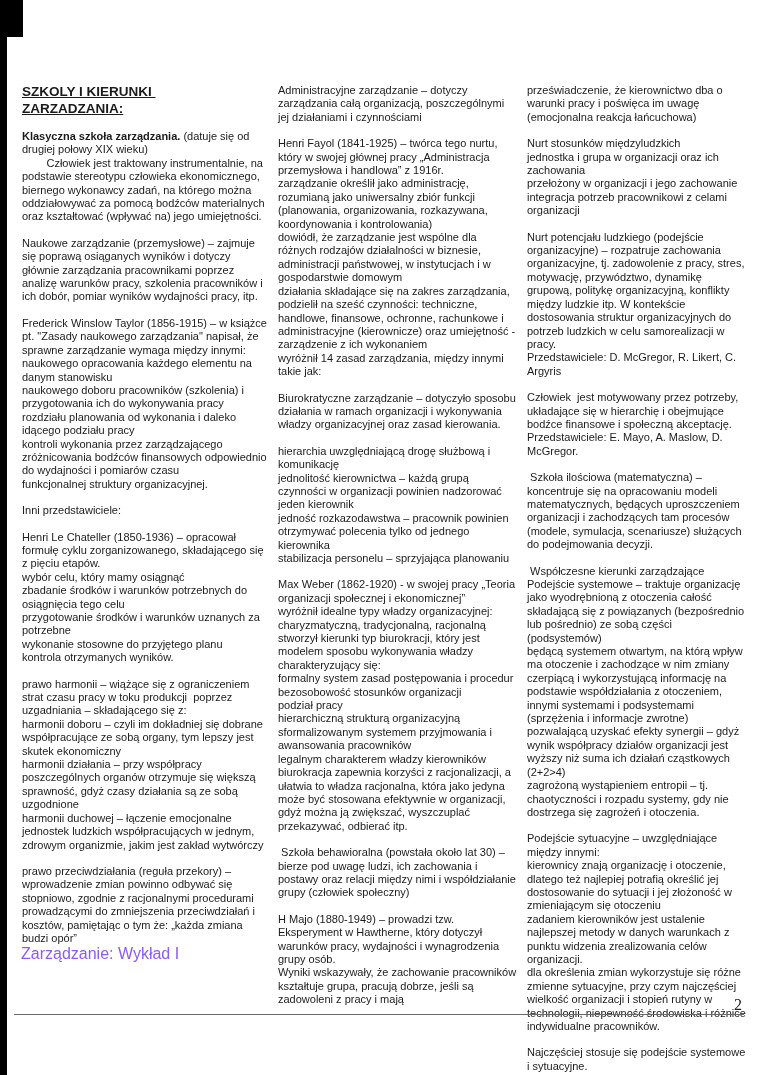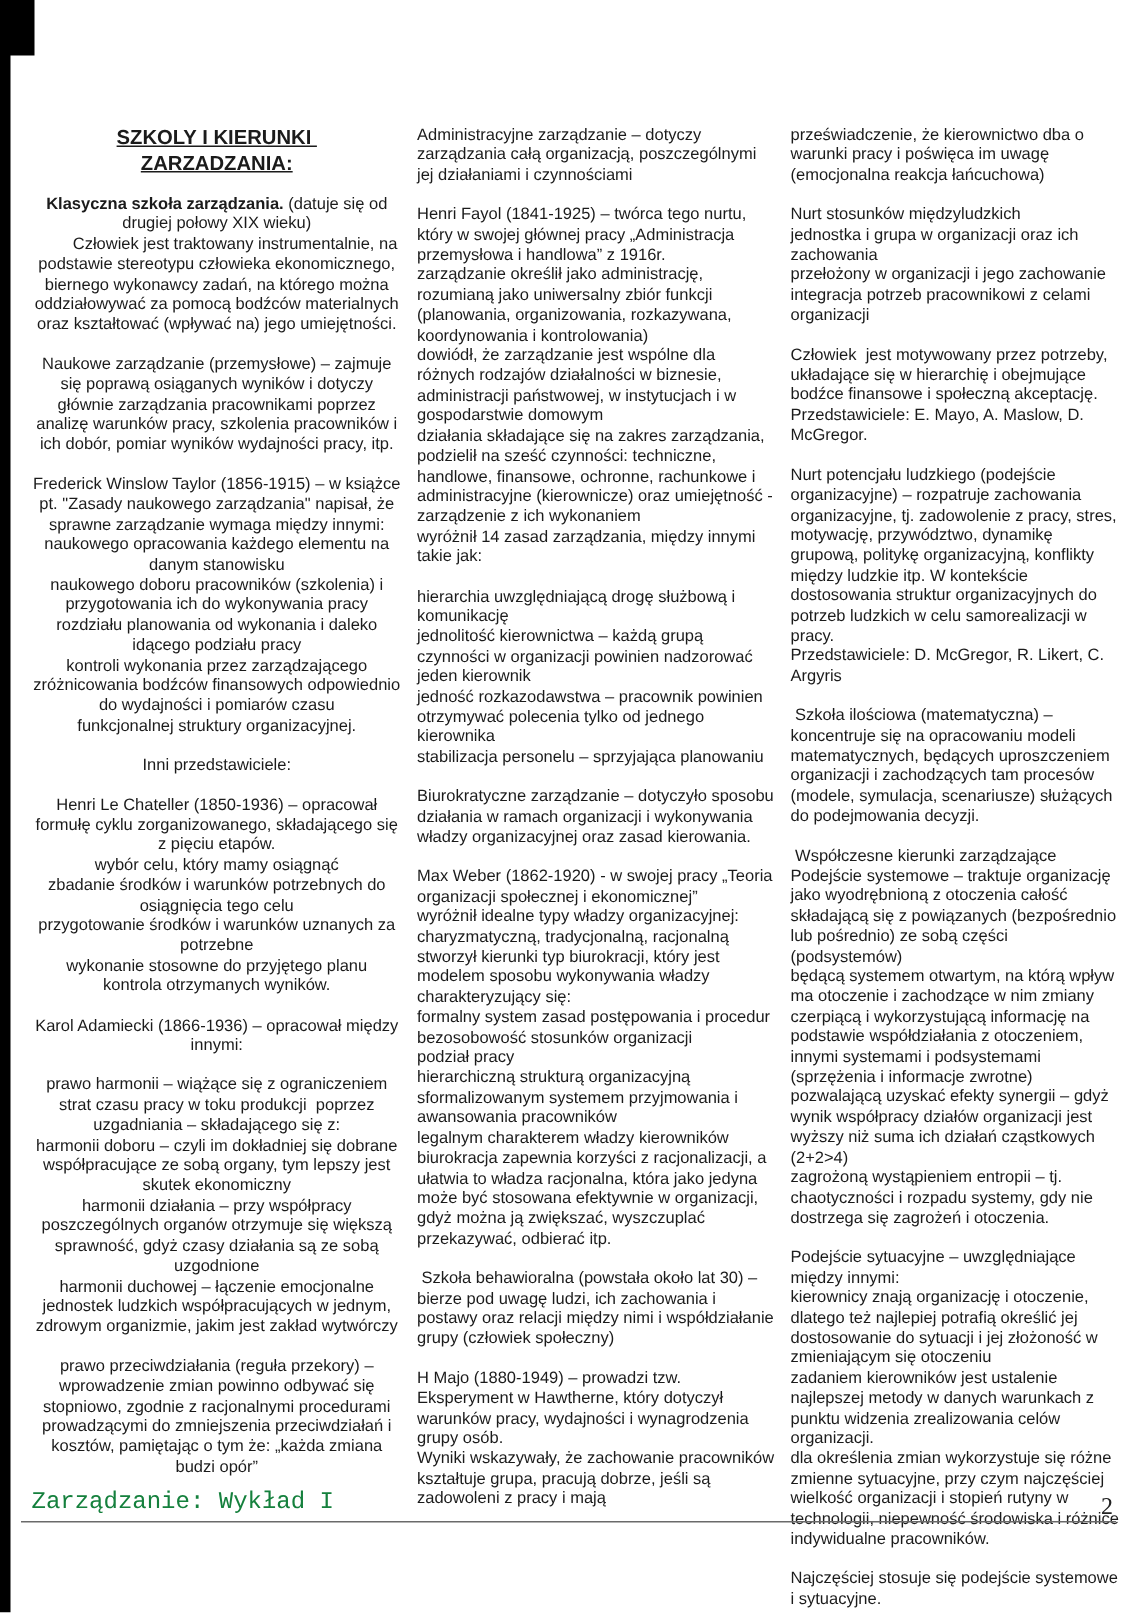--- a/index.html
+++ b/index.html
@@ -7,32 +7,32 @@
     width:760px;height:1075px;
     background:#ffffff;
     position:relative;
     overflow:hidden;
     font-family:"Liberation Sans", sans-serif;
     color:#1b1b1b;
   }
   .left-bar{position:absolute;left:0;top:0;width:7px;height:1075px;background:#000;}
   .corner-block{position:absolute;left:0;top:0;width:23px;height:37px;background:#000;}
   .col{position:absolute;top:84px;font-size:11px;line-height:13.4px;}
-  .col1{left:22px;width:245px;text-align:center;}
+  .col1{left:22px;width:245px;}
   .col2{left:278px;width:240px;}
   .col3{left:527px;width:221px;}
   .para{margin:0 0 13px 0;white-space:pre-wrap;}
   .para.extra-gap{margin-top:1px;}
   .seg-normal{}
   .seg-bold{font-weight:700;}
   .seg-underline{}
   .seg-title{font-weight:700;text-decoration:underline;font-size:13.5px;line-height:16.5px;}
   .footer-left{
-    position:absolute;left:21px;top:992px;
-    font-family:Liberation Mono, monospace;font-size:16px;color:#15803d;
+    position:absolute;left:21px;top:945px;
+    font-family:Liberation Sans, sans-serif;font-size:16px;color:#8b5cf6;
   }
   .footer-right{
     position:absolute;right:18px;top:996px;
     font-family:"Liberation Serif", serif;font-size:16px;color:#222;
   }
   .footer-line{
     position:absolute;left:14px;right:16px;top:1014px;
     border-top:1px solid #6a6a6a;height:0;
   }
 </style>
@@ -55,63 +55,62 @@
 kontroli wykonania przez zarządzającego
 zróżnicowania bodźców finansowych odpowiednio do wydajności i pomiarów czasu
 funkcjonalnej struktury organizacyjnej.</span></div>
     <div class="para"><span class="seg-normal">Inni przedstawiciele:</span></div>
     <div class="para"><span class="seg-underline">Henri Le Chateller (1850-1936)</span><span class="seg-normal"> – opracował formułę cyklu zorganizowanego, składającego się z pięciu etapów.
 wybór celu, który mamy osiągnąć
 zbadanie środków i warunków potrzebnych do osiągnięcia tego celu
 przygotowanie środków i warunków uznanych za potrzebne
 wykonanie stosowne do przyjętego planu
 kontrola otrzymanych wyników.</span></div>
-    <div class="para"><span class="seg-underline">Karol Adamiecki (1866-1936)</span><span class="seg-normal"> – opracował między innymi:</span></div>
     <div class="para"><span class="seg-normal">prawo harmonii – wiążące się z ograniczeniem strat czasu pracy w toku produkcji  poprzez uzgadniania – składającego się z:
 harmonii doboru – czyli im dokładniej się dobrane współpracujące ze sobą organy, tym lepszy jest skutek ekonomiczny
 harmonii działania – przy współpracy poszczególnych organów otrzymuje się większą sprawność, gdyż czasy działania są ze sobą uzgodnione
 harmonii duchowej – łączenie emocjonalne jednostek ludzkich współpracujących w jednym, zdrowym organizmie, jakim jest zakład wytwórczy</span></div>
     <div class="para"><span class="seg-normal">prawo przeciwdziałania (reguła przekory) – wprowadzenie zmian powinno odbywać się stopniowo, zgodnie z racjonalnymi procedurami prowadzącymi do zmniejszenia przeciwdziałań i kosztów, pamiętając o tym że: „każda zmiana budzi opór”</span></div>
   </div>
 <div class="col col2">
     <div class="para"><span class="seg-normal">Administracyjne zarządzanie – dotyczy zarządzania całą organizacją, poszczególnymi jej działaniami i czynnościami</span></div>
     <div class="para"><span class="seg-underline">Henri Fayol (1841-1925)</span><span class="seg-normal"> – twórca tego nurtu, który w swojej głównej pracy „Administracja przemysłowa i handlowa” z 1916r.
 zarządzanie określił jako administrację, rozumianą jako uniwersalny zbiór funkcji (planowania, organizowania, rozkazywana, koordynowania i kontrolowania)
 dowiódł, że zarządzanie jest wspólne dla różnych rodzajów działalności w biznesie, administracji państwowej, w instytucjach i w gospodarstwie domowym
 działania składające się na zakres zarządzania, podzielił na sześć </span><span class="seg-underline">czynności:</span><span class="seg-normal"> techniczne, handlowe, finansowe, ochronne, rachunkowe i administracyjne (kierownicze) </span><span class="seg-underline">oraz umiejętność</span><span class="seg-normal"> - zarządzenie z ich wykonaniem
 wyróżnił 14 zasad zarządzania, między innymi takie jak:</span></div>
+    <div class="para"><span class="seg-normal">Biurokratyczne zarządzanie – dotyczyło sposobu działania w ramach organizacji i wykonywania władzy organizacyjnej oraz zasad kierowania.</span></div>
     <div class="para"><span class="seg-normal">hierarchia uwzględniającą drogę służbową i komunikację
 jednolitość kierownictwa – każdą grupą czynności w organizacji powinien nadzorować jeden kierownik
 jedność rozkazodawstwa – pracownik powinien otrzymywać polecenia tylko od jednego kierownika
 stabilizacja personelu – sprzyjająca planowaniu</span></div>
-    <div class="para"><span class="seg-normal">Biurokratyczne zarządzanie – dotyczyło sposobu działania w ramach organizacji i wykonywania władzy organizacyjnej oraz zasad kierowania.</span></div>
     <div class="para"><span class="seg-underline">Max Weber (1862-1920)</span><span class="seg-normal"> - w swojej pracy „Teoria organizacji społecznej i ekonomicznej”
 wyróżnił idealne typy władzy organizacyjnej: charyzmatyczną, tradycjonalną, racjonalną
 stworzył </span><span class="seg-underline">kierunki typ biurokracji</span><span class="seg-normal">, który jest modelem sposobu wykonywania władzy charakteryzujący się:
 formalny system zasad postępowania i procedur
 bezosobowość stosunków organizacji
 podział pracy
 hierarchiczną strukturą organizacyjną
 sformalizowanym systemem przyjmowania i awansowania pracowników
 legalnym charakterem władzy kierowników
 biurokracja zapewnia korzyści z racjonalizacji, a ułatwia to władza racjonalna, która jako jedyna może być stosowana efektywnie w organizacji, gdyż można ją zwiększać, wyszczuplać przekazywać, odbierać itp.</span></div>
     <div class="para"><span class="seg-normal"> Szkoła behawioralna (powstała około lat 30) – bierze pod uwagę ludzi, ich zachowania i postawy oraz relacji między nimi i współdziałanie grupy (człowiek społeczny)</span></div>
     <div class="para"><span class="seg-underline">H Majo (1880-1949)</span><span class="seg-normal"> – prowadzi tzw. Eksperyment w Hawtherne, który dotyczył warunków pracy, wydajności i wynagrodzenia grupy osób.
 Wyniki wskazywały, że zachowanie pracowników kształtuje grupa, pracują dobrze, jeśli są zadowoleni z pracy i mają</span></div>
   </div>
 <div class="col col3">
     <div class="para"><span class="seg-normal">przeświadczenie, że kierownictwo dba o warunki pracy i poświęca im uwagę (emocjonalna reakcja łańcuchowa)</span></div>
     <div class="para extra-gap"><span class="seg-normal">Nurt stosunków międzyludzkich
 jednostka i grupa w organizacji oraz ich zachowania
 przełożony w organizacji i jego zachowanie
 integracja potrzeb pracownikowi z celami organizacji</span></div>
+    <div class="para"><span class="seg-normal">Nurt potencjału ludzkiego (podejście organizacyjne) – rozpatruje zachowania organizacyjne, tj. zadowolenie z pracy, stres, motywację, przywództwo, dynamikę grupową, politykę organizacyjną, konflikty między ludzkie itp. W kontekście dostosowania struktur organizacyjnych do potrzeb ludzkich w celu samorealizacji w pracy.
+Przedstawiciele: D. McGregor, R. Likert, C. Argyris</span></div>
     <div class="para"><span class="seg-normal">Człowiek  jest motywowany przez potrzeby, układające się w hierarchię i obejmujące bodźce finansowe i społeczną akceptację.
 </span><span class="seg-underline">Przedstawiciele:</span><span class="seg-normal"> E. Mayo, A. Maslow, D. McGregor.</span></div>
-    <div class="para"><span class="seg-normal">Nurt potencjału ludzkiego (podejście organizacyjne) – rozpatruje zachowania organizacyjne, tj. zadowolenie z pracy, stres, motywację, przywództwo, dynamikę grupową, politykę organizacyjną, konflikty między ludzkie itp. W kontekście dostosowania struktur organizacyjnych do potrzeb ludzkich w celu samorealizacji w pracy.
-Przedstawiciele: D. McGregor, R. Likert, C. Argyris</span></div>
     <div class="para"><span class="seg-normal"> Szkoła ilościowa (matematyczna) – koncentruje się na opracowaniu modeli matematycznych, będących uproszczeniem organizacji i zachodzących tam procesów (modele, symulacja, scenariusze) służących do podejmowania decyzji.</span></div>
     <div class="para"><span class="seg-normal"> Współczesne kierunki zarządzające
 </span><span class="seg-underline">Podejście systemowe</span><span class="seg-normal"> – traktuje organizację jako wyodrębnioną z otoczenia całość składającą się z powiązanych (bezpośrednio lub pośrednio) ze sobą części (podsystemów)
 będącą systemem otwartym, na którą wpływ ma otoczenie i zachodzące w nim zmiany
 czerpiącą i wykorzystującą informację na podstawie współdziałania z otoczeniem, innymi systemami i podsystemami (sprzężenia i informacje zwrotne)
 pozwalającą uzyskać efekty synergii – gdyż wynik współpracy działów organizacji jest wyższy niż suma ich działań cząstkowych (2+2&gt;4)
 zagrożoną wystąpieniem entropii – tj. chaotyczności i rozpadu systemy, gdy nie dostrzega się zagrożeń i otoczenia.</span></div>
     <div class="para"><span class="seg-underline">Podejście sytuacyjne</span><span class="seg-normal"> – uwzględniające między innymi:
 kierownicy znają organizację i otoczenie, dlatego też najlepiej potrafią określić jej dostosowanie do sytuacji i jej złożoność w zmieniającym się otoczeniu
 zadaniem kierowników jest ustalenie najlepszej metody w danych warunkach z punktu widzenia zrealizowania celów organizacji.

